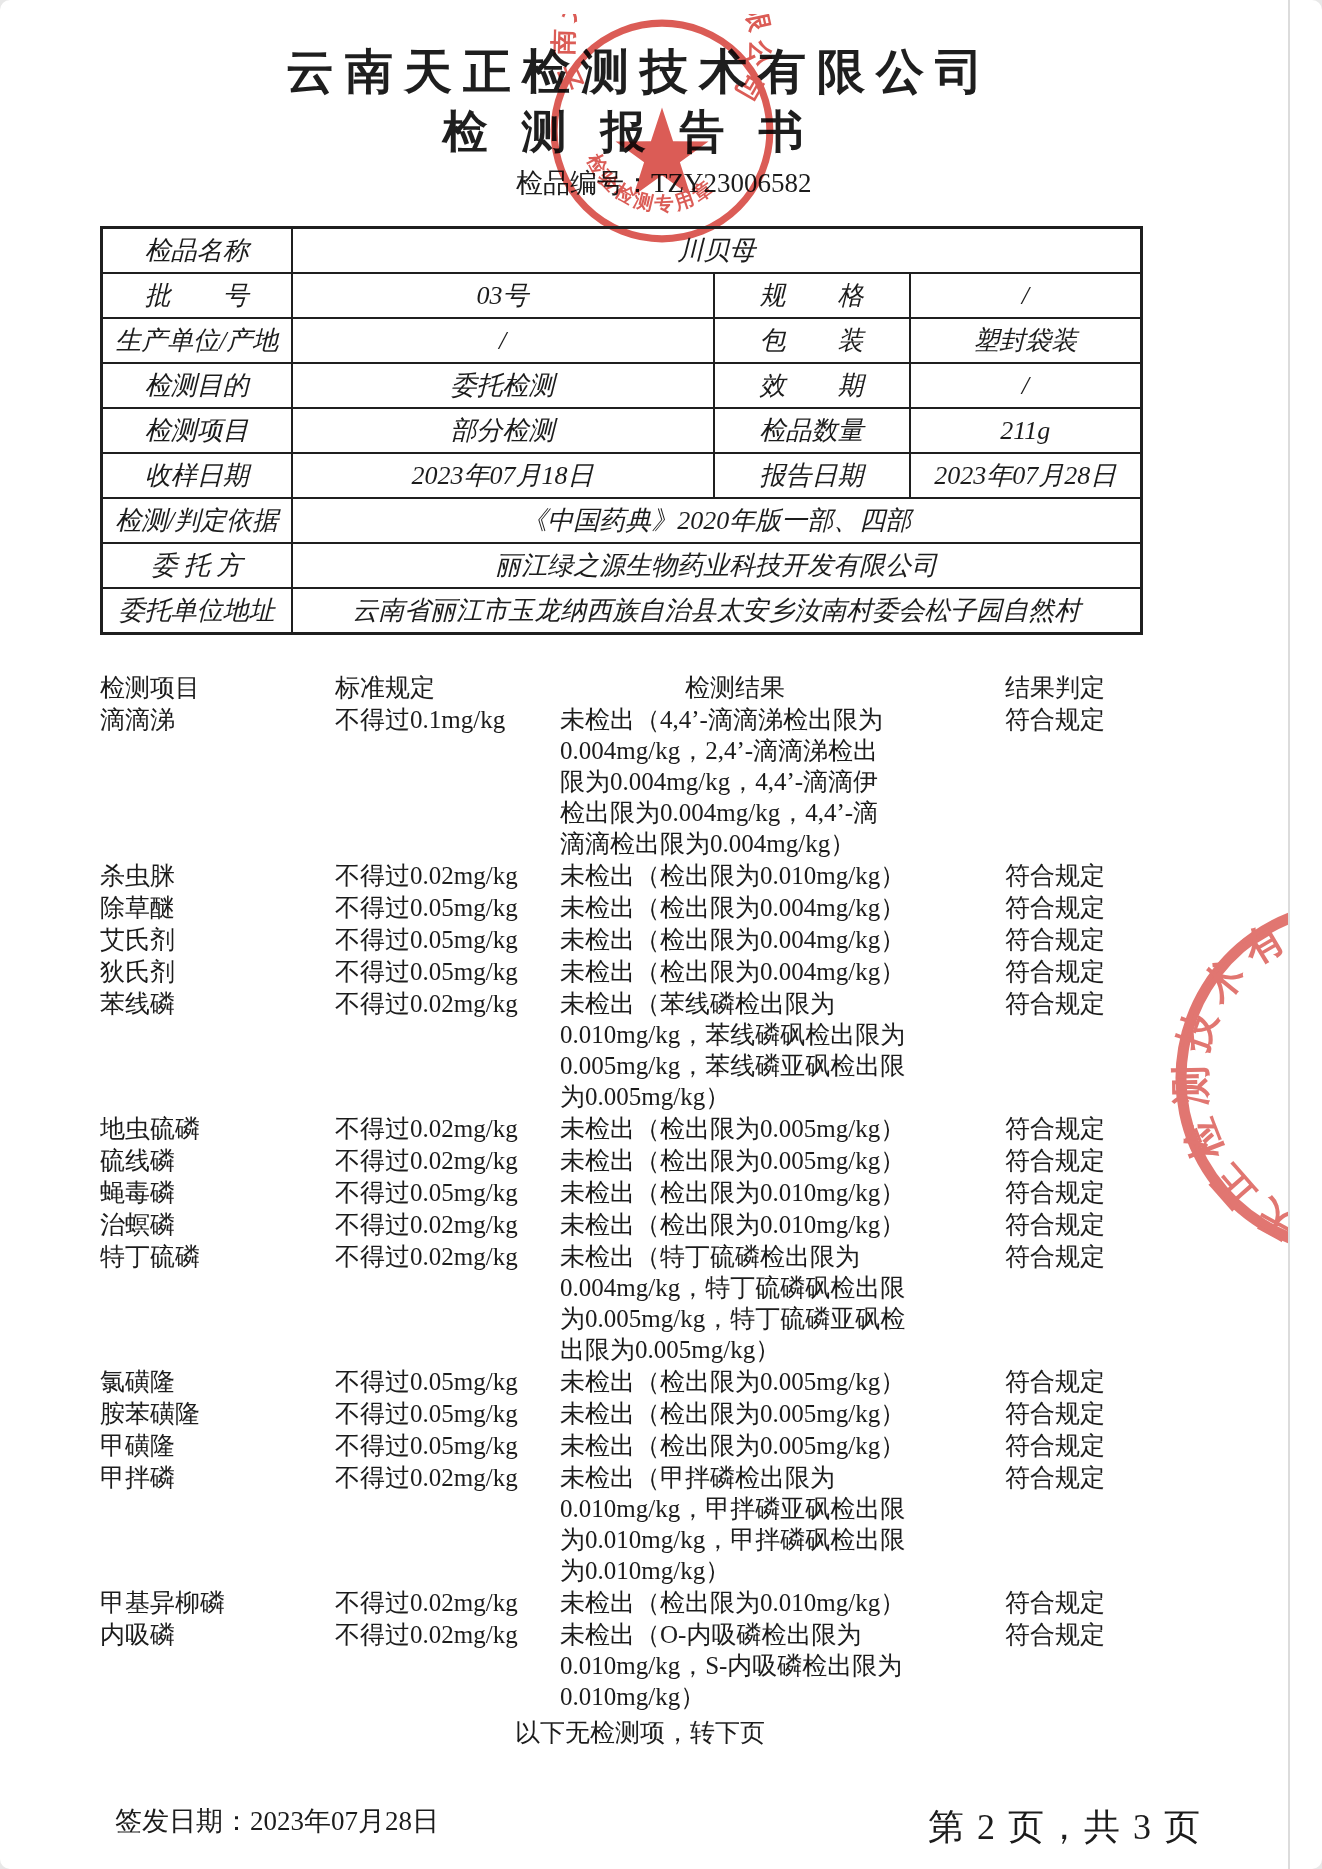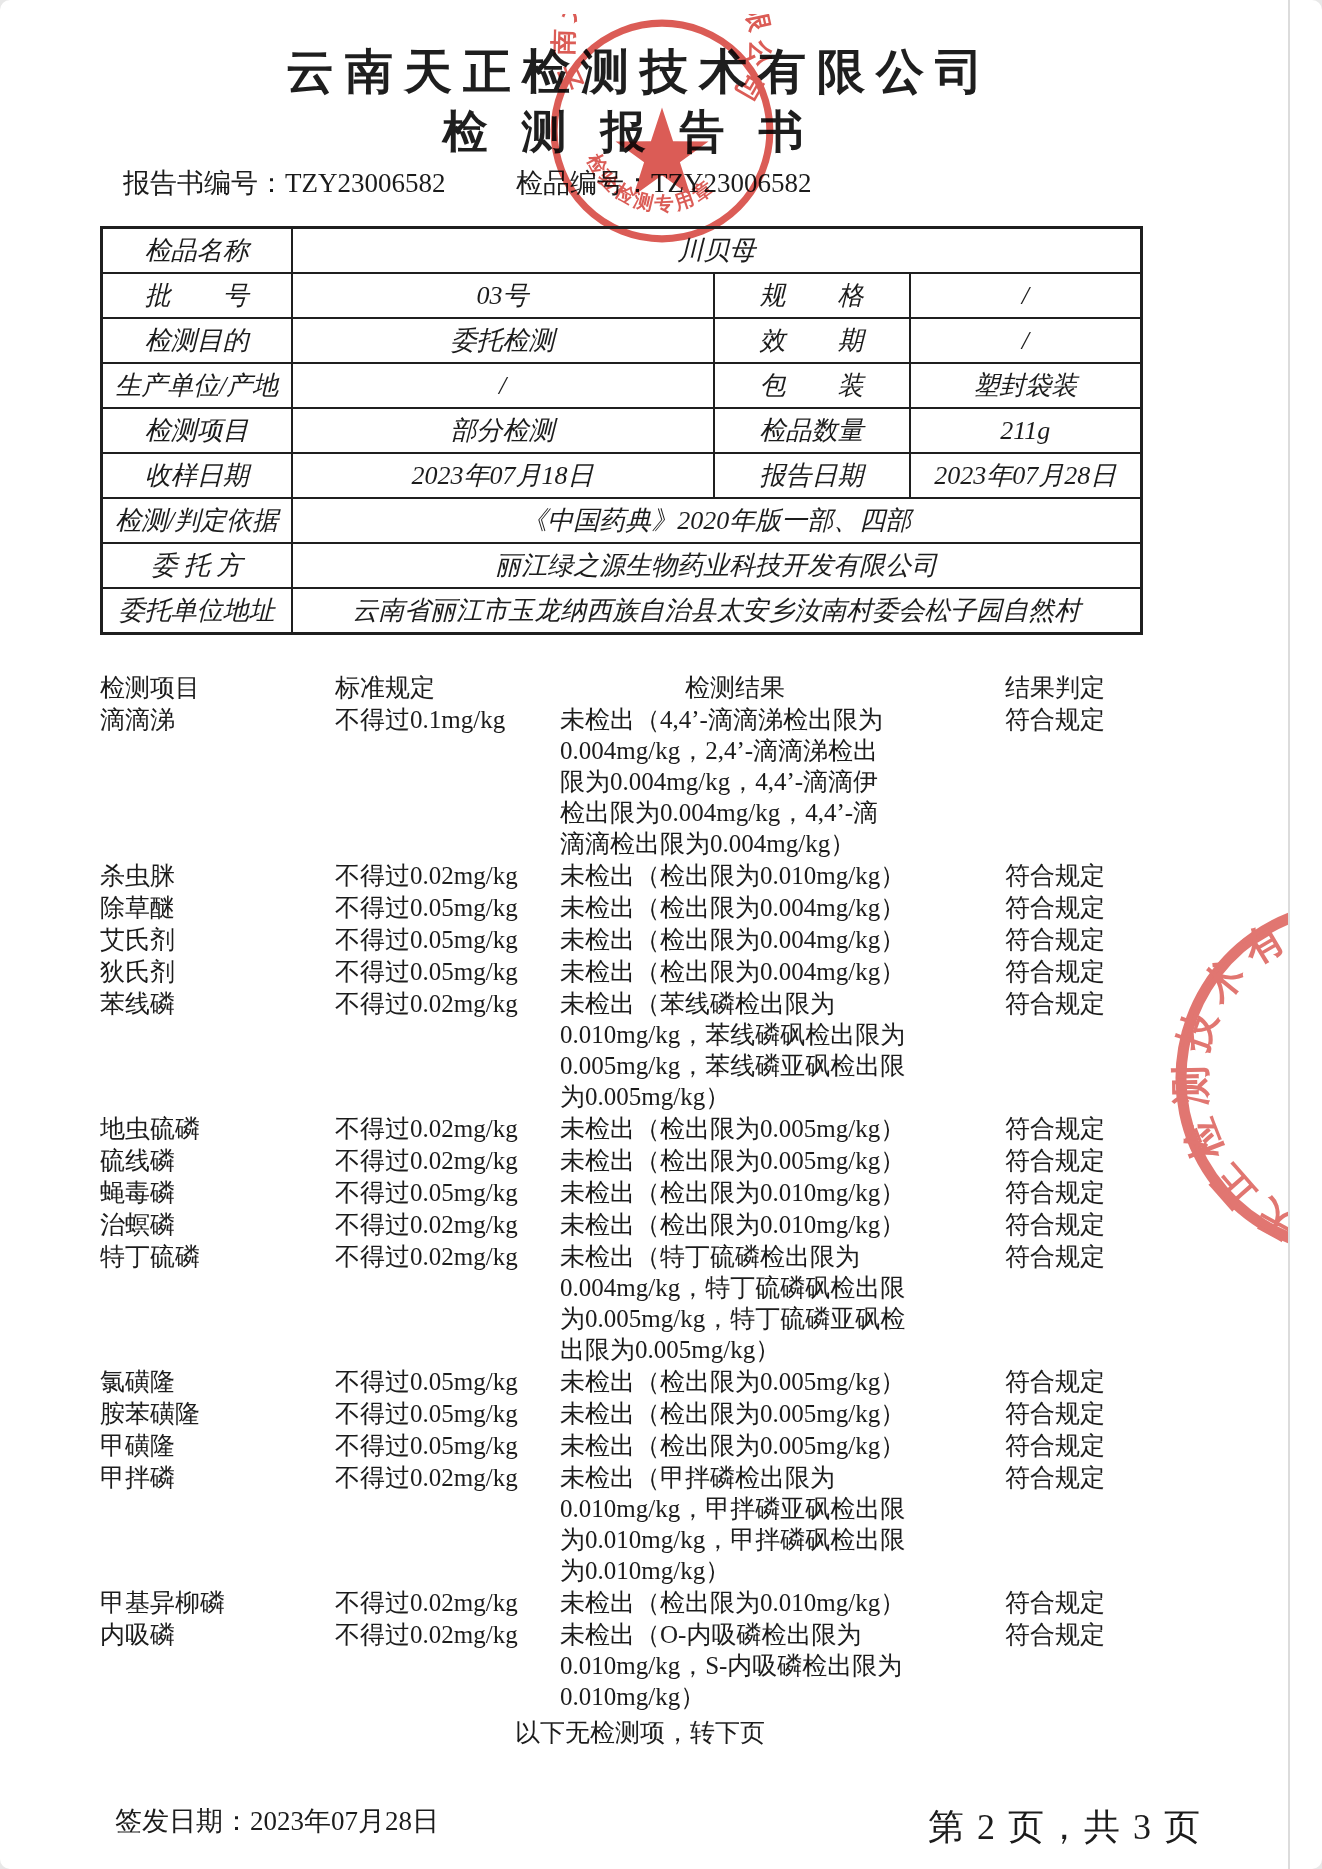--- a/index.html
+++ b/index.html
@@ -58,21 +58,20 @@
   .page-info{position:absolute;top:1803px;right:120px;font-size:36px;letter-spacing:2px;}
 </style>
 </head>
 <body>
 
 <div class="page">
 
   <div class="company-title">云南天正检测技术有限公司</div>
   <div class="doc-title">检测报告书</div>
 
-  <div class="report-no"><span>报告书编号：</span><span>TZY23006582</span></div>
   <div class="sample-no"><span>检品编号：</span><span>TZY23006582</span></div>
 
   <svg class="seal" viewBox="0 0 230 230">
     <g fill="none" stroke="#d5413a">
       <circle cx="115" cy="115" r="106" stroke-width="7"></circle>
     </g>
     <path id="sealArcTop" d="M 38.8 71 A 88 88 0 1 1 191.2 71" fill="none"></path>
     <text font-size="26" font-weight="bold" fill="#d5413a" letter-spacing="6" font-family="'Liberation Serif','DejaVu Serif',serif">
       <textPath href="#sealArcTop">云南天正检测技术有限公司</textPath>
     </text>
@@ -97,31 +96,31 @@
   </tr>
 
   <tr>
     <td class="lbl">批　　号</td>
     <td class="val">03号</td>
     <td class="lbl">规　　格</td>
     <td class="val">/</td>
   </tr>
 
   <tr>
+    <td class="lbl">生产单位/产地</td>
+    <td class="val">/</td>
+    <td class="lbl">包　　装</td>
+    <td class="val">塑封袋装</td>
+  </tr>
+
+  <tr>
     <td class="lbl">检测目的</td>
     <td class="val">委托检测</td>
     <td class="lbl">效　　期</td>
     <td class="val">/</td>
-  </tr>
-
-  <tr>
-    <td class="lbl">生产单位/产地</td>
-    <td class="val">/</td>
-    <td class="lbl">包　　装</td>
-    <td class="val">塑封袋装</td>
   </tr>
 
   <tr>
     <td class="lbl">检测项目</td>
     <td class="val">部分检测</td>
     <td class="lbl">检品数量</td>
     <td class="val">211g</td>
   </tr>
 
   <tr>

